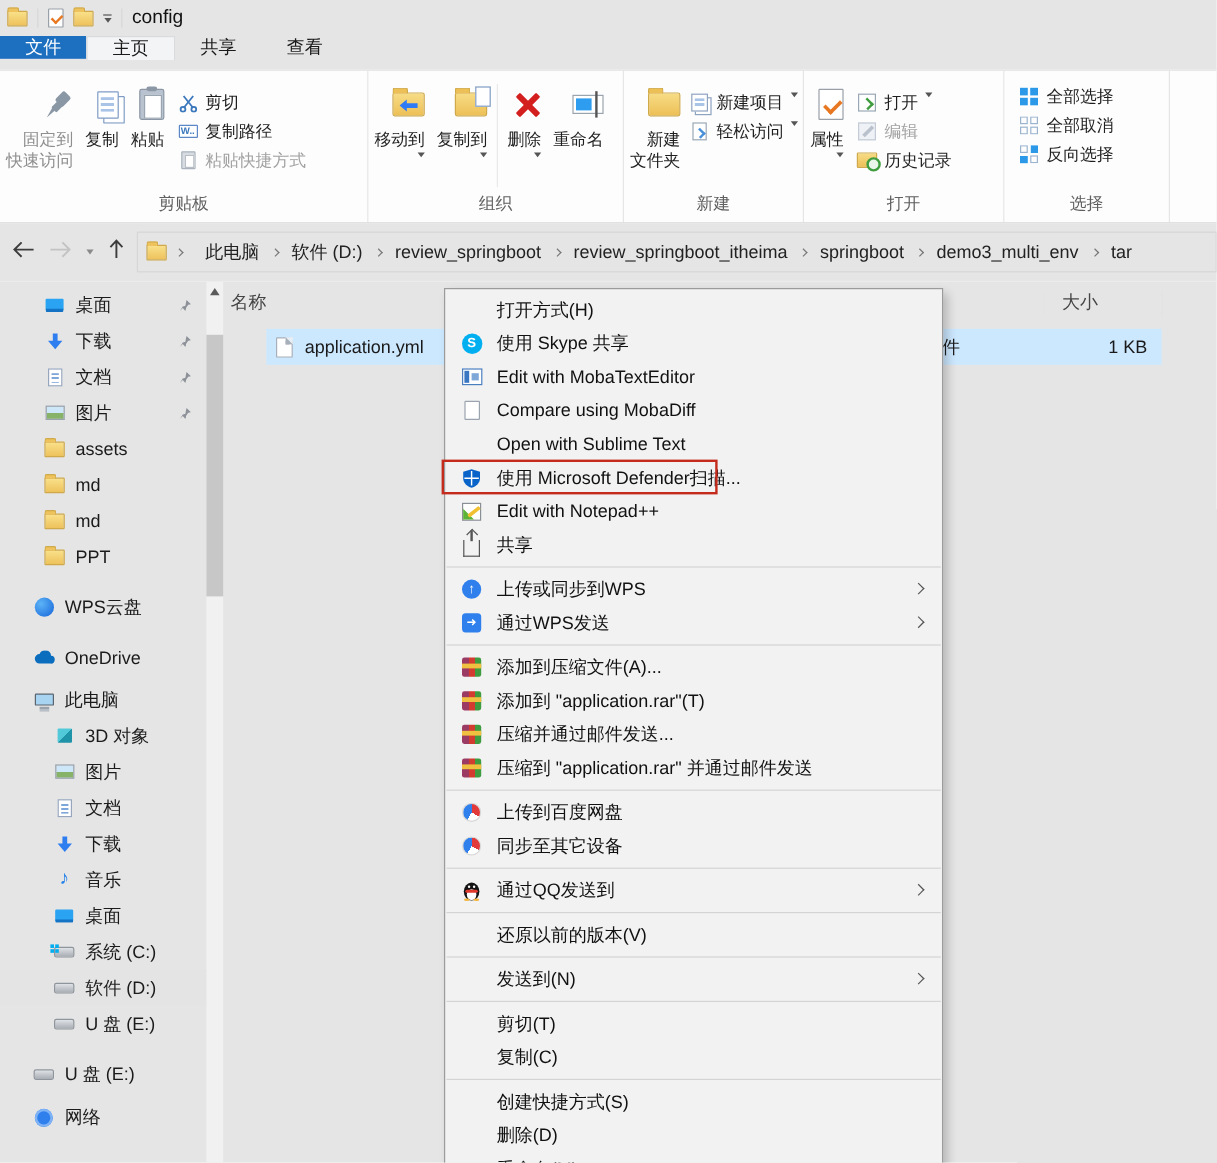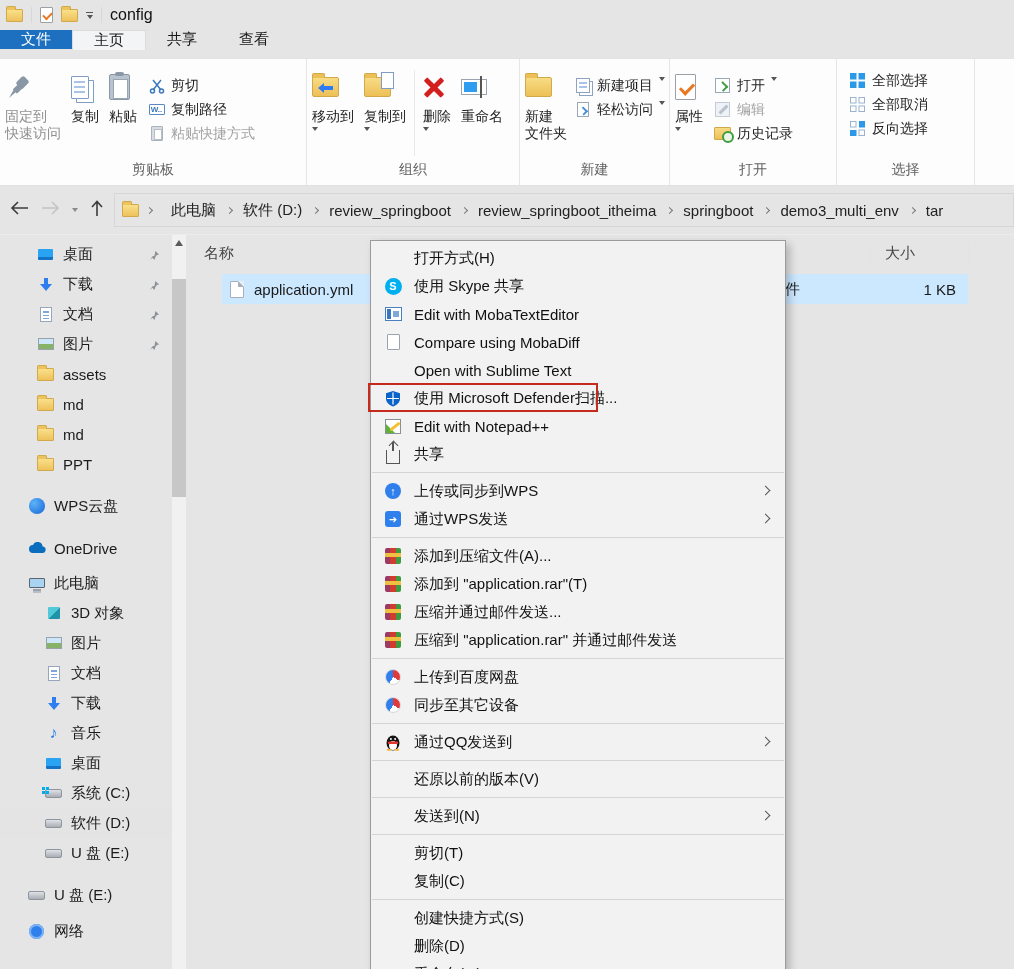--- a/index.html
+++ b/index.html
@@ -26,21 +26,21 @@
   .tab{display:flex;align-items:center;padding:0 21px;font-size:15px;cursor:default}
   .tab-file{background:#1d6fc0;color:#fff}
   .tab-home{background:#f3f4f6;border:1px solid #dadbdc;border-bottom:none}
 
   
   .ribbon{height:128px;background:#fdfdfe;border-top:1px solid #e3e3e3;border-bottom:1px solid #e1e1e1;
     display:flex;align-items:stretch}
   .rgroup{position:relative;border-right:1px solid #e6e6e6;flex-shrink:0}
   .grow{display:flex;align-items:flex-start;padding-top:5px;height:100%}
   .glabel{position:absolute;bottom:6px;left:0;width:100%;text-align:center;font-size:14px;color:#606060}
-  .bb{display:flex;flex-direction:column;align-items:flex-start;padding:2px 5px;font-size:14px;line-height:17px;
+  .bb{display:flex;flex-direction:column;align-items:flex-end;padding:2px 5px;font-size:14px;line-height:17px;
     color:#1f1f1f;text-align:center}
   .bb .bicon{height:42px;display:flex;align-items:center;justify-content:center}
   .bb .dd{margin-top:2px}
   .bb.disabled{color:#8f8f8f}
   .scol{display:flex;flex-direction:column;gap:6px;margin-top:13px;margin-left:6px}
   .sbtn{display:flex;align-items:flex-start;gap:6px;font-size:14px;color:#1f1f1f;white-space:nowrap}
   .sbtn.disabled{color:#a2a2a2}
   .sico{width:17px;height:17px;display:flex;align-items:center;justify-content:center;flex-shrink:0}
   .vdiv{width:1px;background:#e9e9e9;height:86px;margin:6px 3px 0}
   .g-clip{width:307px}.g-org{width:213px}.g-new{width:150px}.g-open{width:167px}.g-sel{width:138px}
@@ -137,21 +137,21 @@
   .silbl{overflow:hidden}
 
   .scrollbar{position:absolute;left:172px;top:0;bottom:0;width:14px;background:#f1f1f1}
   .sb-up{position:absolute;top:5px;left:3px;width:0;height:0;border-left:4px solid transparent;
     border-right:4px solid transparent;border-bottom:6px solid #5a5a5a}
   .sb-thumb{position:absolute;top:44px;left:0;width:14px;height:218px;background:#c7c7c7}
 
   
   .filearea{position:absolute;left:188px;right:0;top:0;bottom:0}
   .fh{position:absolute;top:2px;height:31px;line-height:31px;font-size:15px;color:#454545}
-  .fh-name{left:16px}
+  .fh-name{left:4px}
   .fh-size{left:697px}
   .hsep{position:absolute;top:8px;width:1px;height:20px;background:#e3e3e3}
   .frow{position:absolute;top:39px;left:34px;width:746px;height:30px;background:#cce8ff;
     display:flex;align-items:center;font-size:15px;color:#1a1a1a}
   .ic-file{position:relative;width:14px;height:17px;background:#fff;border:1px solid #a7b0ba;border-radius:1px;
     margin:0 10px 0 8px;flex-shrink:0}
   .ic-file::before{content:"";position:absolute;right:-1px;top:-1px;border:3px solid #e8eef5;
     border-left-color:#a7b0ba;border-bottom-color:#a7b0ba}
   .ftype{position:absolute;left:500px;width:78px;text-align:right}
   .fsize{position:absolute;right:12px}

